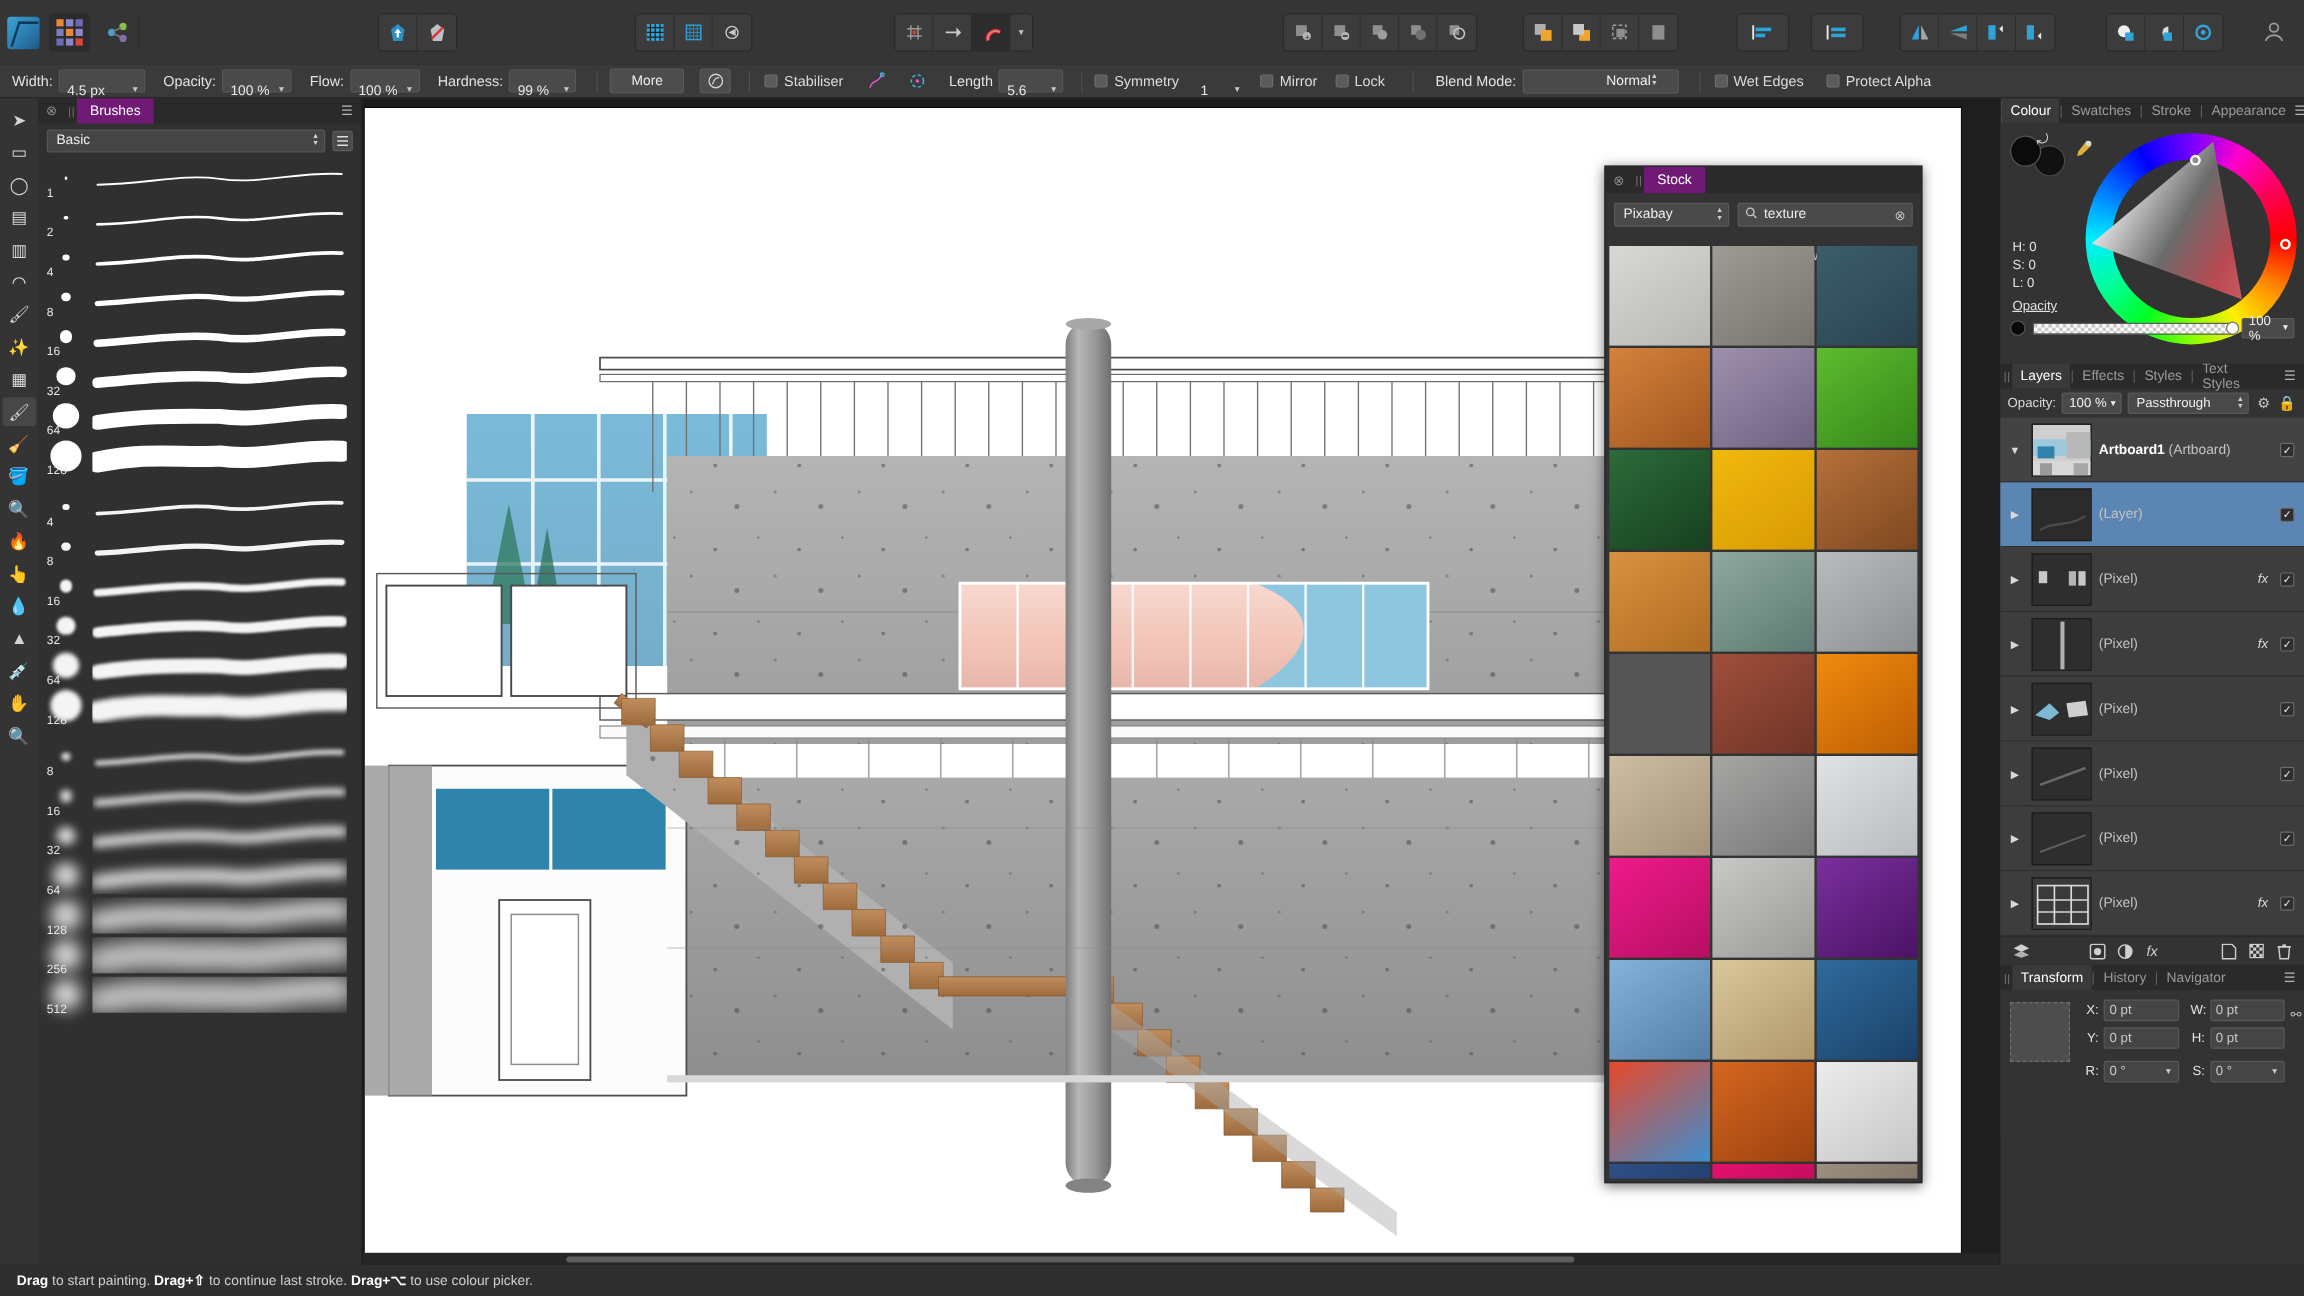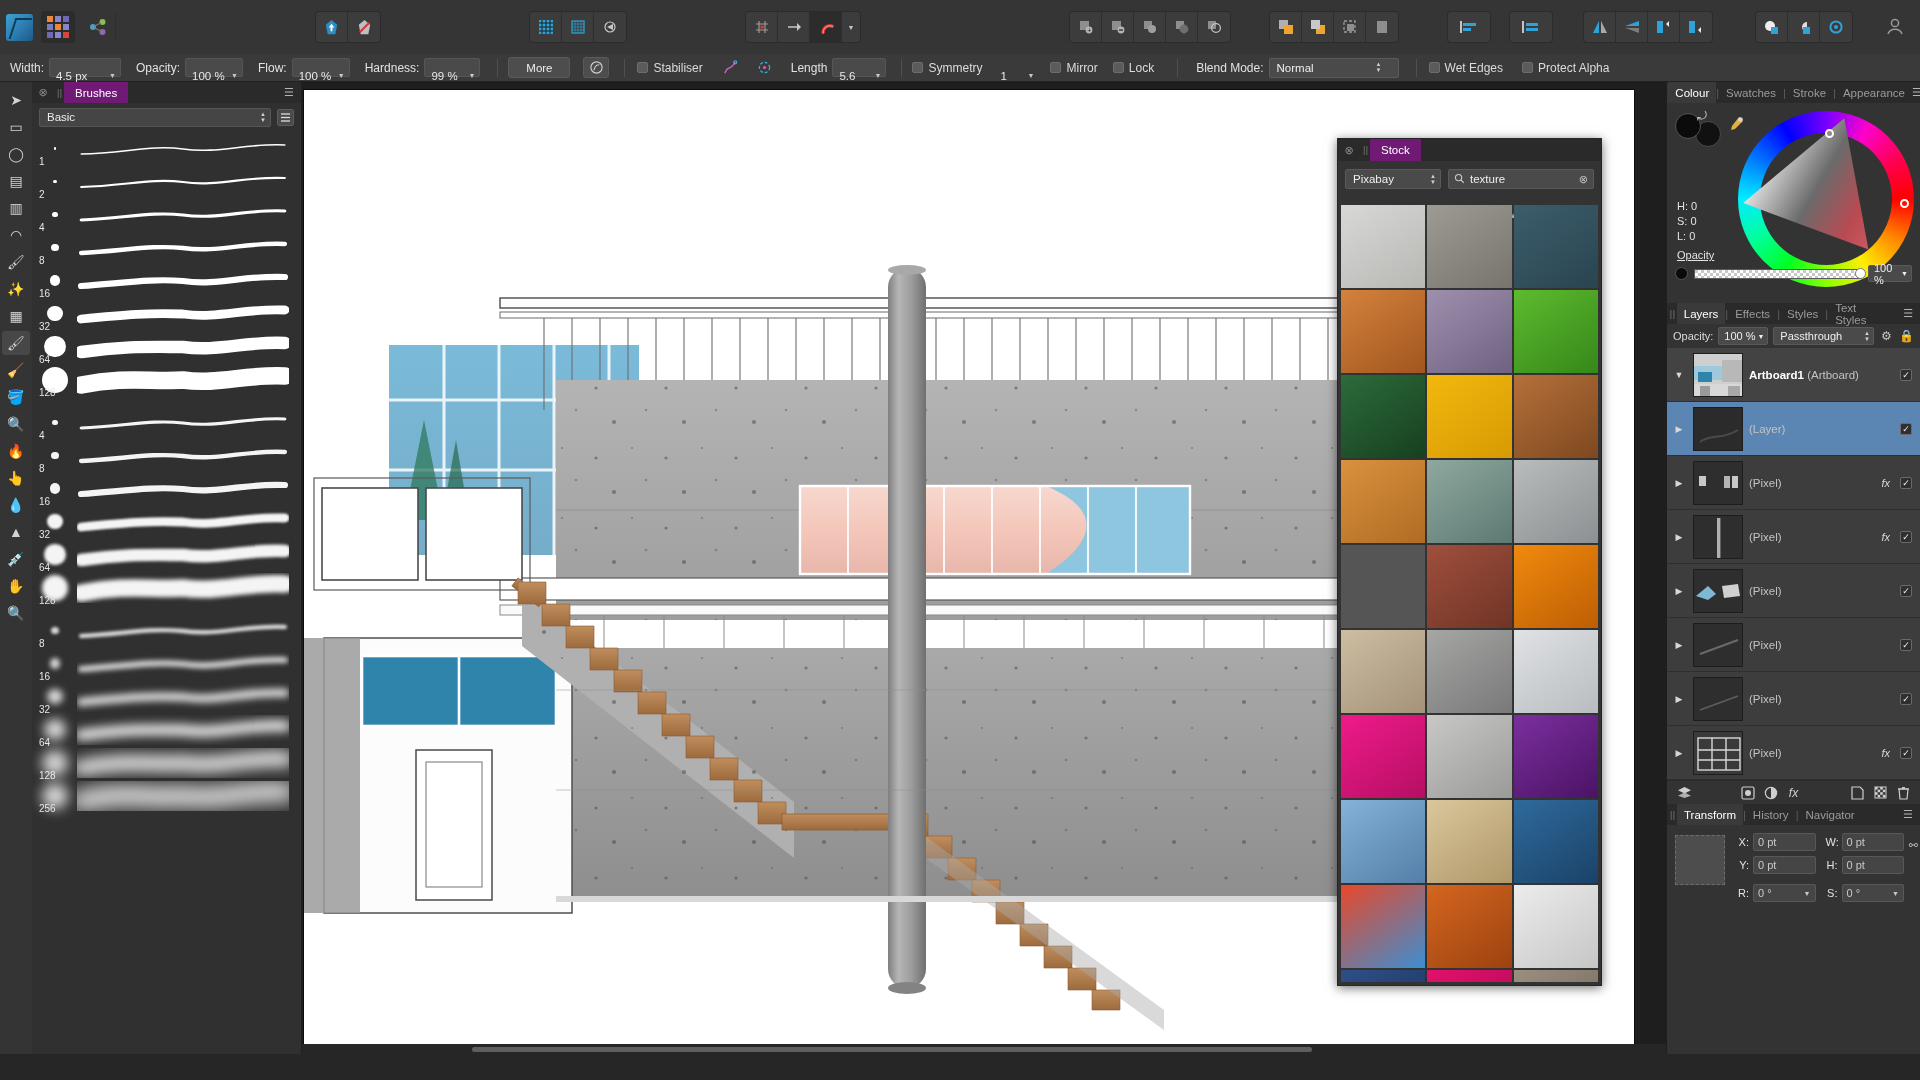--- a/index.html
+++ b/index.html
@@ -61,21 +61,21 @@
   }
   .ctx-icon-btn {
     width:26px;height:21px;background:#4d4d4d;border:1px solid #5a5a5a;border-radius:3px;
     display:flex;align-items:center;justify-content:center;
   }
   .chk { width:11px;height:11px;background:#5b5b5b;border:1px solid #6d6d6d;border-radius:2px;display:inline-block; }
   .ctx-check { display:flex;align-items:center;gap:5px; }
   .sep-v { width:1px;height:18px;background:#4f4f4f;margin:0 5px; }
   .ctx-select {
     height:20px;background:#4a4a4a;border:1px solid #5a5a5a;border-radius:2px;
-    display:flex;align-items:center;justify-content:space-between;padding:0 16px 0 7px;
+    display:flex;align-items:center;justify-content:flex-end;padding:0 16px 0 7px;
     color:#f0f0f0;font-size:11.5px;min-width:105px;
   }
   .stepper { display:flex;flex-direction:column;gap:1px;font-size:6px;line-height:5px;color:#d0d0d0; }
 
   
   .tools {
     position:absolute; top:82px; left:0; width:32px; bottom:26px;
     background:#343434; display:flex; flex-direction:column; align-items:center;
     padding-top:6px; gap:3px;
   }
@@ -850,20 +850,29 @@
           <span class="brush-label">128</span>
         </div>
         <div class="brush-row">
           <div class="brush-dot">
             <span style="display:block;width:26px;height:26px;border-radius:50%;background:#fff;filter:blur(6.5px);opacity:0.8"></span>
           </div>
           <div class="brush-stroke"><svg width="100%" height="30" viewBox="0 0 200 30" preserveAspectRatio="none">
               <path d="M4 20 C45 9 70 18.8 100 15 C132 20 160 9 196 11" stroke="#ffffff" stroke-width="22" fill="none" stroke-linecap="round" opacity="0.8" style="filter:blur(8.8px)"></path>
             </svg></div>
           <span class="brush-label">256</span>
+        </div>
+        <div class="brush-row">
+          <div class="brush-dot">
+            <span style="display:block;width:26px;height:26px;border-radius:50%;background:#fff;filter:blur(6.5px);opacity:0.8"></span>
+          </div>
+          <div class="brush-stroke"><svg width="100%" height="30" viewBox="0 0 200 30" preserveAspectRatio="none">
+              <path d="M4 20 C45 9 70 18.8 100 15 C132 20 160 9 196 11" stroke="#ffffff" stroke-width="22" fill="none" stroke-linecap="round" opacity="0.8" style="filter:blur(8.8px)"></path>
+            </svg></div>
+          <span class="brush-label">512</span>
         </div>
       </div>
   </div>
 
   <div class="canvas-area">
     <div class="doc">
       <svg class="svgwrap" viewBox="0 0 1330 955" preserveAspectRatio="none">
         <defs>
           <linearGradient id="sky" x1="0" y1="0" x2="0" y2="1">
             <stop offset="0" stop-color="#9ccfe8"></stop>
@@ -1421,14 +1430,17 @@
                 <span>0 °</span>
                 <span style="font-size:7px">▼</span>
               </div>
             </div>
         </div>
       </div>
       <div class="tf-link">⚯</div>
     </div>
   </div>
 
+  <div class="status">
+    <span id="statushint"><b>Drag</b> to start painting. <b>Drag+⇧</b> to continue last stroke. <b>Drag+⌥</b> to use colour picker.</span>
+  </div>
 
 </div>
 
 </body></html>

